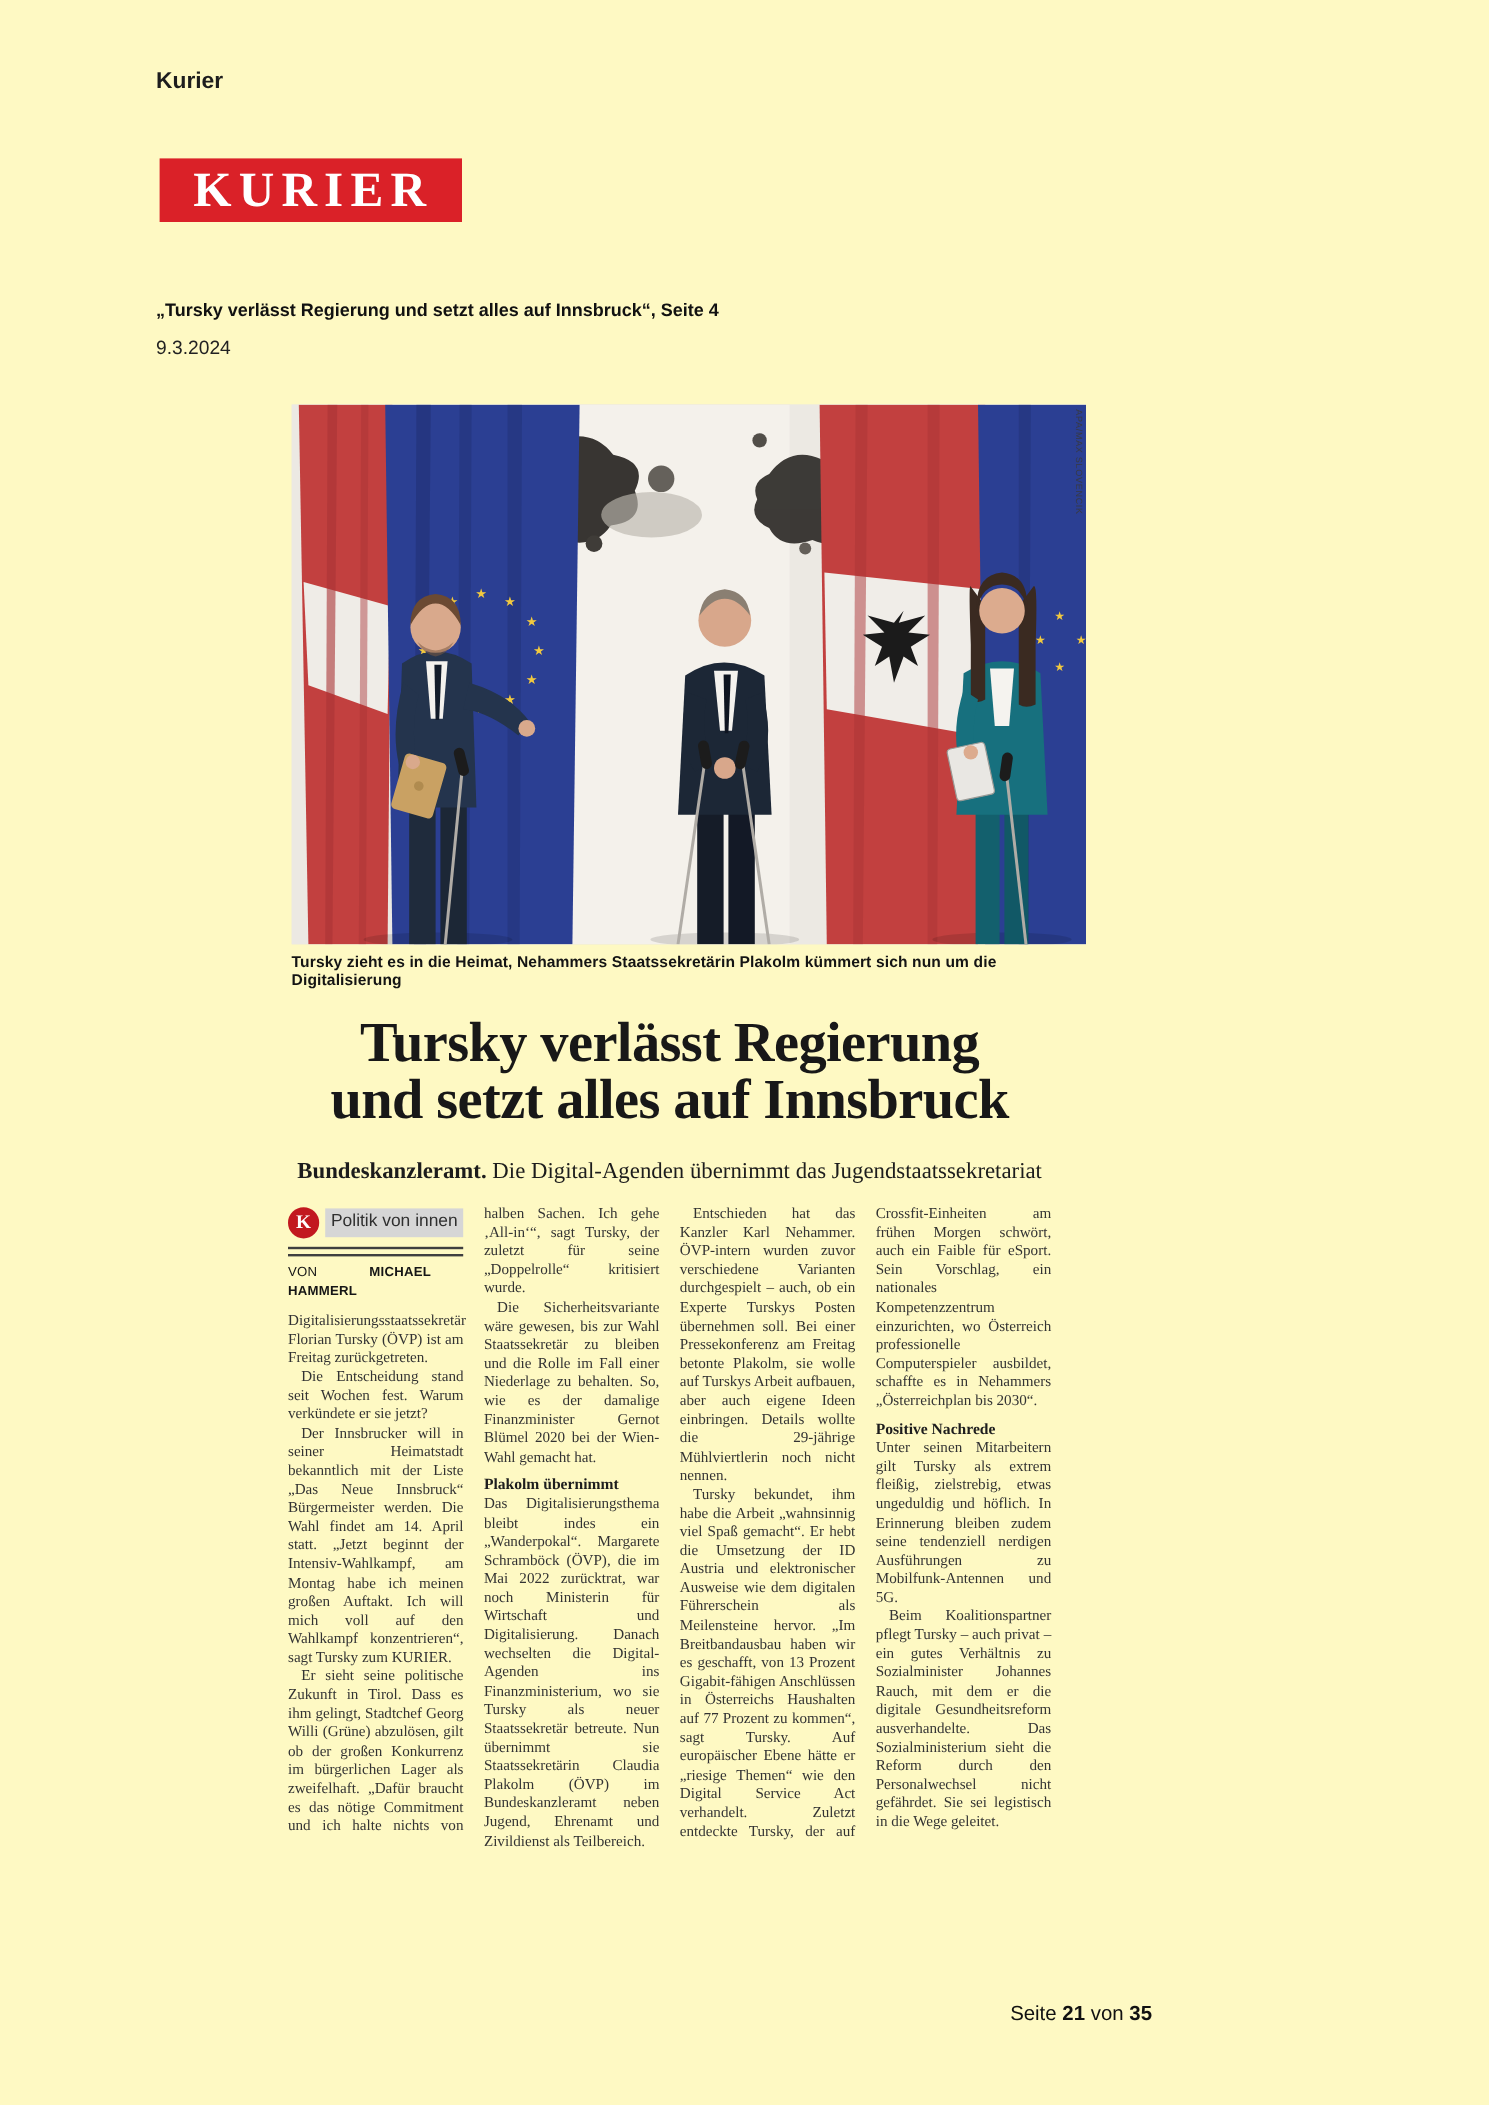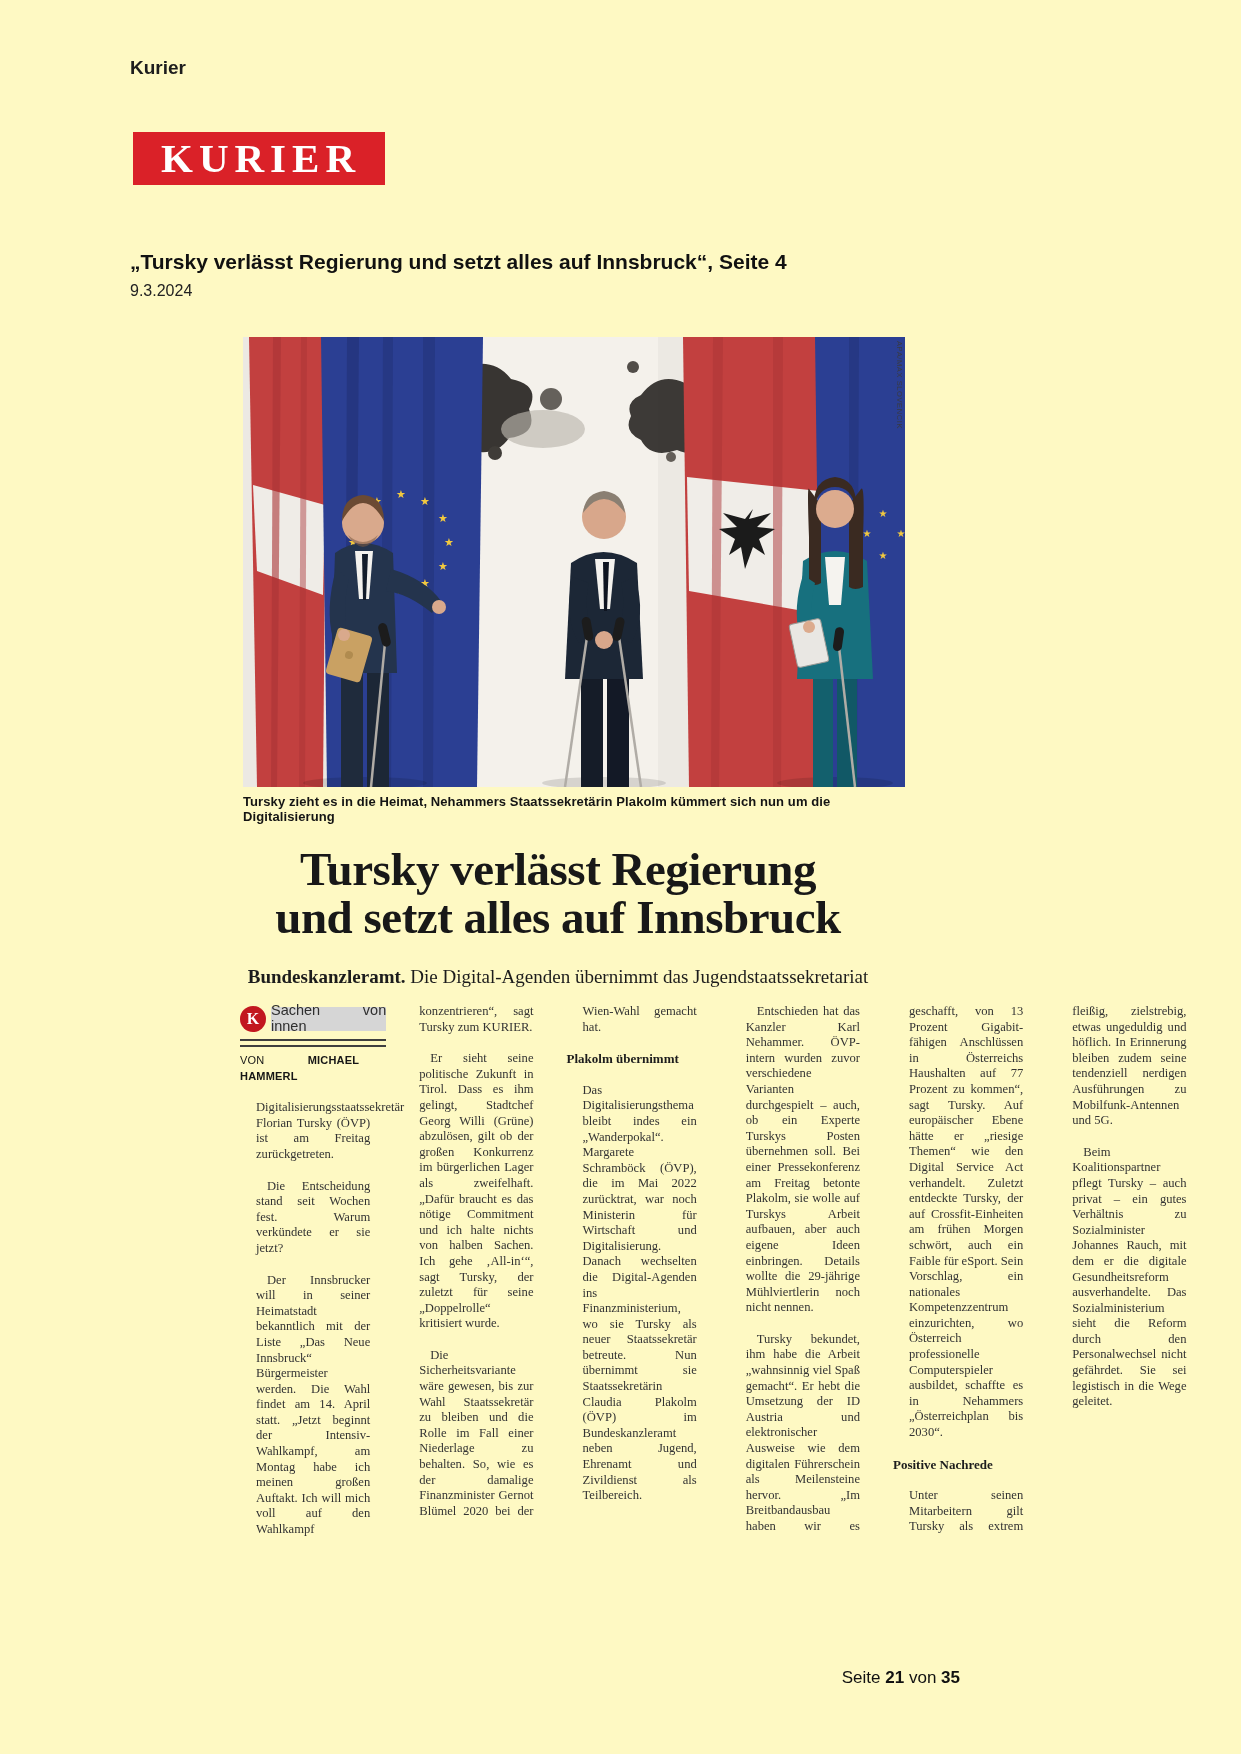--- a/index.html
+++ b/index.html
@@ -13,21 +13,21 @@
   
   .logo-box {
     position:absolute; left:133px; top:132px; width:252px; height:53px;
     background:#da2128; display:flex; align-items:center; justify-content:center;
   }
   .logo-box span {
     font-family:"Liberation Serif", serif; font-weight:700; font-size:41px;
     letter-spacing:6px; color:#ffffff; line-height:1; padding-left:4px;
   }
   
-  .doc-headline { position:absolute; left:130px; top:250px; width:860px; font-size:21px; font-weight:700; color:#111; }
+  .doc-headline { position:absolute; left:130px; top:250px; width:860px; font-size:15px; font-weight:700; color:#111; }
   .doc-date { position:absolute; left:130px; top:282px; font-size:16px; color:#222; }
 
   
   .photo-block { position:absolute; left:243px; top:337px; width:662px; }
   .photo-frame { position:relative; width:662px; height:450px; overflow:hidden; background:#ebe8e2; }
   .photo-frame svg { display:block; }
   .photo-credit {
     position:absolute; top:4px; right:1px; writing-mode:vertical-rl;
     font-size:7.5px; letter-spacing:0.6px; color:#3a3a3a; opacity:0.9;
   }
@@ -40,21 +40,21 @@
   .article-lead { position:absolute; left:238px; top:966px; width:640px; text-align:center;
     font-family:"Liberation Serif", serif; font-size:19px; color:#1c1c1c; }
   .article-lead .lead-label { font-weight:700; }
 
   .article-body {
     position:absolute; left:240px; top:1004px; width:636px; height:540px;
     column-count:4; column-gap:17px; column-fill:auto;
     font-family:"Liberation Serif", serif; font-size:12.6px; line-height:15.6px;
     text-align:justify; color:#333; hyphens:auto; -webkit-hyphens:auto;
   }
-  .article-body p { margin:16px; }
+  .article-body p { margin:0; }
   .article-body p + p { text-indent:11px; }
   .article-body h3 + p { text-indent:0; }
   .article-body h3 {
     font-size:13px; font-weight:700; color:#1d1d1d; margin:7px 0 1px;
     break-after:avoid; text-align:left;
   }
   
   .kicker-row { display:flex; align-items:center; margin:2px 0 7px; break-inside:avoid; }
   .kicker-k {
     width:26px; height:26px; border-radius:50%; background:#c2181f; flex:0 0 auto;
@@ -230,21 +230,21 @@
     <div>und setzt alles auf Innsbruck</div>
   </div>
 
   <div class="article-lead">
     <span class="lead-label">Bundeskanzleramt.</span><span> Die Digital-Agenden übernimmt das Jugendstaatssekretariat</span>
   </div>
 
   <div class="article-body">
     <div class="kicker-row">
       <div class="kicker-k">K</div>
-      <div class="kicker-bar">Sachen von innen</div>
+      <div class="kicker-bar">Politik von innen</div>
     </div>
     <div class="kicker-rule"></div>
     <div class="byline">
       <span>VON </span><span class="byline-name">MICHAEL HAMMERL</span>
     </div>
     <p>Digitalisierungsstaatssekretär Florian Tursky (ÖVP) ist am Freitag zurückgetreten.</p>
     <p>Die Entscheidung stand seit Wochen fest. Warum verkündete er sie jetzt?</p>
     <p>Der Innsbrucker will in seiner Heimatstadt bekanntlich mit der Liste „Das Neue Innsbruck“ Bürgermeister werden. Die Wahl findet am 14. April statt. „Jetzt beginnt der Intensiv-Wahlkampf, am Montag habe ich meinen großen Auftakt. Ich will mich voll auf den Wahlkampf konzentrieren“, sagt Tursky zum KURIER.</p>
     <p>Er sieht seine politische Zukunft in Tirol. Dass es ihm gelingt, Stadtchef Georg Willi (Grüne) abzulösen, gilt ob der großen Konkurrenz im bürgerlichen Lager als zweifelhaft. „Dafür braucht es das nötige Commitment und ich halte nichts von halben Sachen. Ich gehe ‚All-in‘“, sagt Tursky, der zuletzt für seine „Doppelrolle“ kritisiert wurde.</p>
     <p>Die Sicherheitsvariante wäre gewesen, bis zur Wahl Staatssekretär zu bleiben und die Rolle im Fall einer Niederlage zu behalten. So, wie es der damalige Finanzminister Gernot Blümel 2020 bei der Wien-Wahl gemacht hat.</p>

